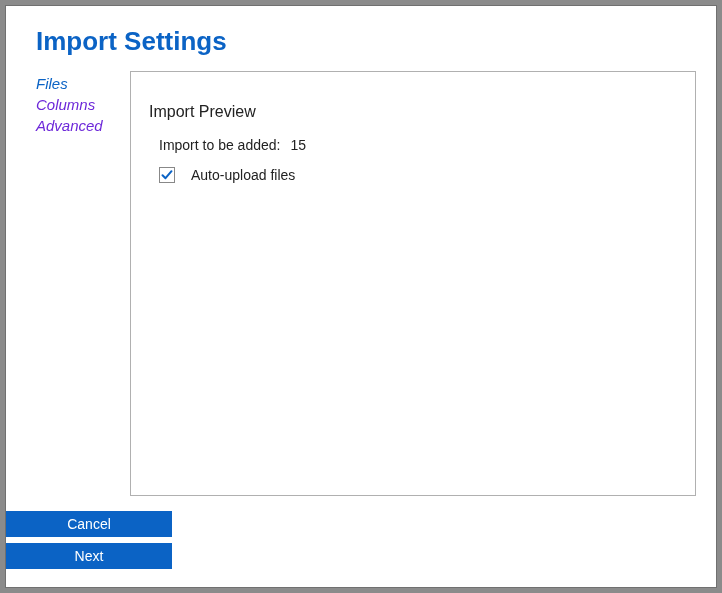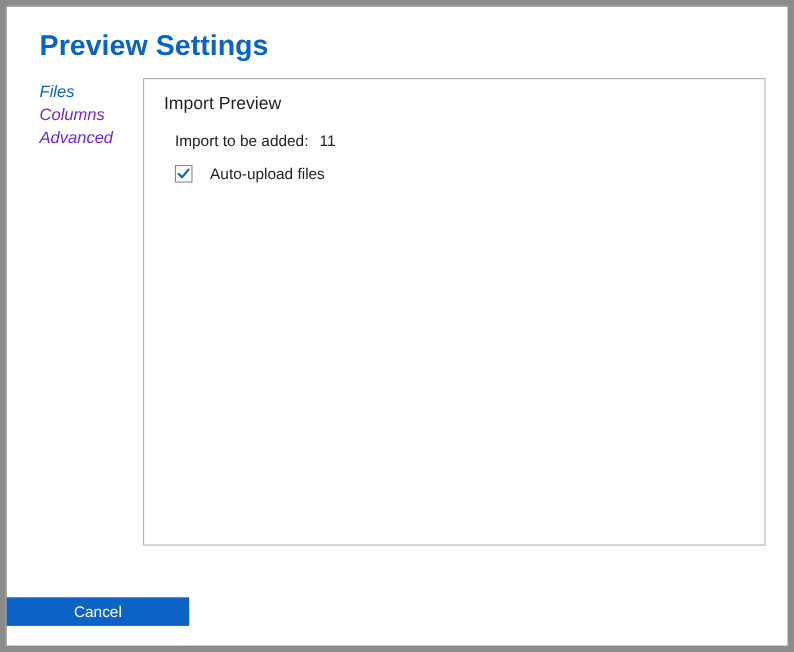--- a/index.html
+++ b/index.html
@@ -42,21 +42,21 @@
       padding: 2px 0;
       cursor: pointer;
     }
     .sidebar-item.active {
       color: #0b63c5;
     }
     .main-panel {
       flex: 1;
       border: 1px solid #b0b0b0;
       height: 425px;
-      padding: 14px 18px;
+      padding: 31px 18px;
     }
     .panel-heading {
       font-size: 16px;
       color: #222;
       margin-bottom: 16px;
     }
     .field-row {
       display: flex;
       align-items: center;
       font-size: 14px;
@@ -108,44 +108,45 @@
       font-size: 14px;
       border: none;
       cursor: pointer;
       font-family: inherit;
     }
   </style>
 </head>
 <body>
 
 <div class="window">
-  <div class="title">Preview Settings</div>
+  <div class="title">Import Settings</div>
 
   <div class="body">
     <div class="sidebar">
       <div class="sidebar-item active">Files</div>
       <div class="sidebar-item">Columns</div>
       <div class="sidebar-item">Advanced</div>
     </div>
 
     <div class="main-panel">
       <div class="panel-heading">Import Preview</div>
 
       <div class="field-row">
         <span class="field-label">Import to be added:</span>
-        <span>11</span>
+        <span>15</span>
       </div>
 
       <div class="checkbox-row">
         <span class="checkbox">
           <svg viewBox="0 0 12 12">
             <path d="M1.5 6.2 L4.5 9.2 L10.5 2.2" stroke="#0b63c5" stroke-width="2" fill="none" stroke-linecap="round" stroke-linejoin="round"></path>
           </svg>
         </span>
         <span>Auto-upload files</span>
       </div>
     </div>
   </div>
 
   <div class="footer">
     <button class="btn">Cancel</button>
+    <button class="btn">Next</button>
   </div>
 </div>
 
 </body></html>

